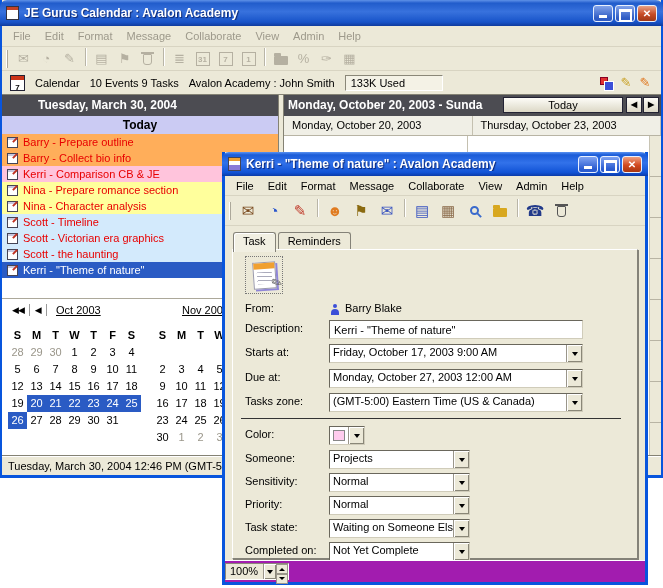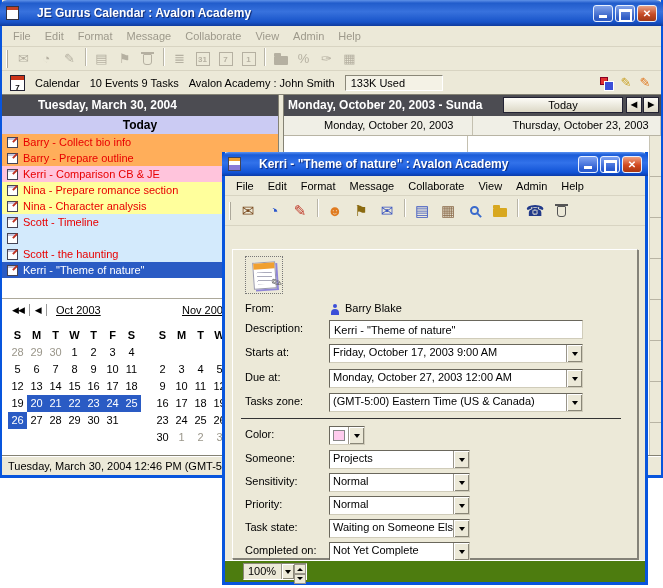--- a/index.html
+++ b/index.html
@@ -8,21 +8,21 @@
           font-family:"Liberation Sans", sans-serif; font-size:11px; color:#000; overflow:hidden; }
 
   
   .window { position:absolute; background:#ECE9D8; }
   .main-window { left:0; top:0; width:663px; height:478px;
                  border-left:2px solid #0855DD; border-right:2px solid #0855DD; border-bottom:3px solid #0855DD; }
   .dialog-window { left:222px; top:152px; width:426px; height:433px;
                  border-left:3px solid #0855DD; border-right:3px solid #0855DD; border-bottom:3px solid #0855DD; z-index:50; }
   .titlebar { position:absolute; left:-3px; right:-3px; top:0; height:26px; border-radius:7px 7px 0 0;
               background:linear-gradient(180deg,#5a93f2 0%,#1b5cd8 12%,#3272ea 45%,#1153d6 85%,#0b3ba8 100%);
-              display:flex; align-items:center; padding:0 6px; gap:18px; }
+              display:flex; align-items:center; padding:0 6px; gap:5px; }
   .main-window .titlebar { left:-2px; right:-2px; filter:saturate(.9); }
   .titlebar .title { color:#fff; font-weight:bold; font-size:12px; text-shadow:1px 1px 1px rgba(0,20,90,.8);
                      flex:1; white-space:nowrap; overflow:hidden; }
   .tb-btns { display:flex; gap:2px; }
   .tb-btn { width:20px; height:17px; border-radius:3px; border:1px solid #e8f0ff; color:#fff;
             font-size:10px; line-height:15px; text-align:center; font-weight:bold; }
   .btn-min, .btn-max { background:linear-gradient(180deg,#7fa3f2,#2b5cd0 80%); }
   .btn-close { background:linear-gradient(180deg,#f0a080,#d2491f 55%,#a83610); }
   .btn-min::after { content:""; display:inline-block; width:8px; height:3px; background:#fff; margin-top:9px; }
   .btn-max::after { content:""; display:inline-block; width:9px; height:8px; border:2px solid #fff; border-top-width:3px; margin-top:3px; }
@@ -105,21 +105,21 @@
   
   .rp-today-btn { position:absolute; top:2px; right:38px; width:120px; height:16px;
                   background:linear-gradient(180deg,#fdfcf7,#dcd8c6); border:1px solid #223;
                   color:#000; font-weight:normal; font-size:11px; line-height:14px; text-align:center; }
   .rp-arrow-btn { position:absolute; top:2px; width:16px; height:16px;
                   background:linear-gradient(180deg,#fdfcf7,#dcd8c6); border:1px solid #223;
                   font-size:8px; line-height:14px; text-align:center; color:#000; }
   .rp-prev { right:19px; } .rp-next { right:2px; }
   .rp-colheads { position:absolute; left:0; right:0; top:21px; height:20px; background:#F0EFE6;
                  border-bottom:1px solid #b8b4a4; display:flex; }
-  .rp-colhead { width:50%; padding:3px 0 0 8px; white-space:nowrap; overflow:hidden; border-right:1px solid #c4c0b0;margin-left:32px; }
+  .rp-colhead { width:50%; padding:3px 0 0 8px; white-space:nowrap; overflow:hidden; border-right:1px solid #c4c0b0; }
   .rp-grid { position:absolute; left:0; right:12px; top:41px; bottom:0; background:#fff; }
   .rp-grid-vline { position:absolute; left:50%; top:0; bottom:0; width:1px; background:#c4c0b0; }
   .rp-scroll { position:absolute; right:0; top:41px; bottom:0; width:12px;
                background:repeating-linear-gradient(180deg,#ECE9D8 0 40px,#b8b4a4 40px 41px); border-left:1px solid #c8c4b4; }
 
   
   .dlg-menubar { top:24px; height:20px; }
   .dlg-toolbar { top:44px; height:30px; }
   .dlg-toolbar .tb-icon { width:26px; height:24px; font-size:15px; }
   .dialog-window .titlebar { height:24px; }
@@ -152,22 +152,22 @@
            border:1px solid; border-color:#6a675c #d0ccba #d0ccba #6a675c; display:flex; align-items:stretch; }
   .combo-wide { width:254px; } .combo-narrow { width:141px; } .combo-color { width:36px; }
   .combo .val { flex:1; padding:1px 3px 0; white-space:nowrap; overflow:hidden; }
   .combo-btn { width:16px; background:#ECE9D8; border-left:1px solid #9a968a;
                box-shadow:inset 1px 1px 0 #fff, inset -1px -1px 0 #8a8778;
                display:flex; align-items:center; justify-content:center; flex:none; }
   .arrow-down { width:0; height:0; border:3px solid transparent; border-top:4px solid #000; margin-top:4px; }
   .swatch { flex:1; margin:3px; border:1px solid #888; }
   .form-sep { position:absolute; left:8px; right:16px; border-top:1px solid #333; }
 
-  .dlg-statusbar { position:absolute; left:0; right:0; bottom:0; height:22px; background:#4d7c0f;
-                   border-top:1px solid #fff; display:flex; align-items:center; padding:0 18px; }
+  .dlg-statusbar { position:absolute; left:0; right:0; bottom:0; height:22px; background:#a21caf;
+                   border-top:1px solid #fff; display:flex; align-items:center; padding:0 0; }
   .zoom-cell { display:flex; align-items:stretch; width:64px; height:17px; background:#ECE9D8;
                border:1px solid; border-color:#8a8778 #fff #fff #8a8778; }
   .zoom-cell .val { flex:1; padding:1px 2px 0 4px; }
   .spinner { width:12px; display:flex; flex-direction:column; flex:none; }
   .spin-btn { flex:1; background:#ECE9D8; border:1px solid #9a968a; display:flex; align-items:center; justify-content:center; }
   .tri-up { width:0; height:0; border:3px solid transparent; border-bottom:3px solid #000; margin-bottom:2px; }
   .tri-dn { width:0; height:0; border:3px solid transparent; border-top:3px solid #000; margin-top:2px; }
 </style>
 </head>
 <body>
@@ -245,44 +245,45 @@
     </div>
 
     <div class="content">
 
       <div class="left-panel">
         <div class="panel-header lp-header">Tuesday, March 30, 2004</div>
         <div class="today-bar">Today</div>
         <div class="task-list">
             <div class="task-row" style="background: rgb(255, 174, 90);">
               <span class="task-note-icon"></span>
+              <span>Barry - Prepare outline</span>
+            </div>
+            <div class="task-row" style="background: rgb(255, 174, 90);">
+              <span class="task-note-icon"></span>
               <span>Barry - Collect bio info</span>
             </div>
-            <div class="task-row" style="background: rgb(255, 174, 90);">
-              <span class="task-note-icon"></span>
-              <span>Barry - Prepare outline</span>
-            </div>
             <div class="task-row" style="background: rgb(255, 196, 220);">
               <span class="task-note-icon"></span>
               <span>Kerri - Comparison CB &amp; JE</span>
             </div>
             <div class="task-row" style="background: rgb(255, 255, 156);">
               <span class="task-note-icon"></span>
               <span>Nina - Prepare romance section</span>
             </div>
             <div class="task-row" style="background: rgb(255, 255, 156);">
               <span class="task-note-icon"></span>
               <span>Nina - Character analysis</span>
             </div>
             <div class="task-row" style="background: rgb(211, 234, 252);">
               <span class="task-note-icon"></span>
               <span>Scott - Timeline</span>
             </div>
             <div class="task-row" style="background: rgb(211, 234, 252);">
               <span class="task-note-icon"></span>
+              <span>Scott - Victorian era graphics</span>
             </div>
             <div class="task-row" style="background: rgb(211, 234, 252);">
               <span class="task-note-icon"></span>
               <span>Scott - the haunting</span>
             </div>
             <div class="task-row selected" style="background: rgb(42, 91, 196);">
               <span class="task-note-icon"></span>
               <span>Kerri - "Theme of nature"</span>
             </div>
           </div>
@@ -457,20 +458,24 @@
             <span class="shape-folder"></span>
           </span>
           <span class="tb-sep"></span>
           <span class="tb-icon" style="color: rgb(34, 58, 138);">☎</span>
           <span class="tb-icon" style="color: rgb(85, 85, 85);">
             <span class="shape-trash"></span>
           </span>
         </span>
     </div>
 
+    <div class="tabstrip">
+      <span class="tab active">Task</span>
+      <span class="tab">Reminders</span>
+    </div>
 
     <div class="tab-panel">
       <div class="bigicon">
         <span class="bi-page">
           <span class="bi-band"></span>
             <span class="bi-lines"></span>
             <span class="bi-pencil">✎</span>
         </span>
       </div>
 

